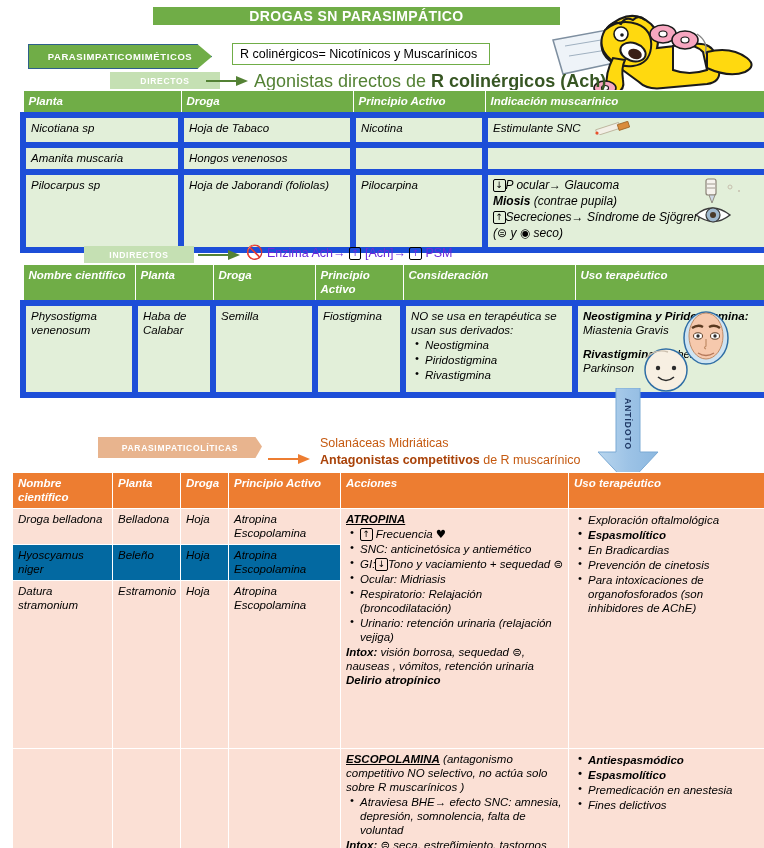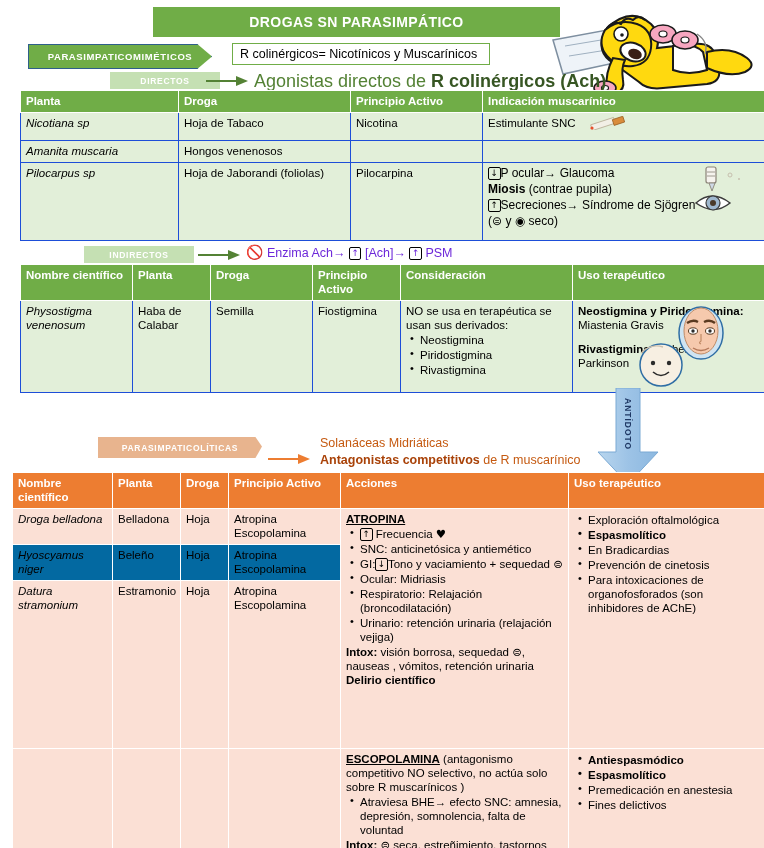--- a/index.html
+++ b/index.html
@@ -20,21 +20,21 @@
     width: 764px;
     height: 848px;
   }
 
   
   .title-bar {
     position: absolute;
     left: 153px;
     top: 7px;
     width: 407px;
-    height: 30px;
+    height: 18px;
     background: #70ad47;
     color: #ffffff;
     font-weight: bold;
     font-size: 14px;
     letter-spacing: .4px;
     display: flex;
     align-items: center;
     justify-content: center;
   }
 
@@ -151,32 +151,33 @@
     border-collapse: collapse;
     table-layout: fixed;
     position: absolute;
   }
   table td, table th {
     vertical-align: top;
     padding: 3px 5px 4px 5px;
     font-size: 11.5px;
     line-height: 1.22;
     box-sizing: border-box;
+    font-style: italic;
   }
   th {
     text-align: left;
     color: #ffffff;
     font-weight: bold;
     font-size: 12px;
     line-height: 1.18;
   }
 
   
   .tbl-green th { background: #70ad47; border: 1px solid #ffffff; }
-  .tbl-green td { background: #e2efd9; border: 1px solid #1d4ed8; }
+  .tbl-green td { background: #e2efd9; border: 6px solid #1d4ed8; }
 
   
   .tbl-orange th { background: #ed7d31; border: 1px solid #ffffff; }
   .tbl-orange td { background: #fbe0d5; border: 1px solid #ffffff; }
   .tbl-orange td.alt { background: #0369a1; }
 
   .sci { font-style: italic; }
   .b { font-weight: bold; }
   .u { text-decoration: underline; font-weight: bold; }
 
@@ -508,21 +509,21 @@
           <div class="u">ATROPINA</div>
           <ul class="dots">
             <li><span class="gbox">↑</span> Frecuencia <span class="gi">♥</span></li>
             <li>SNC: anticinetósica y antiemético</li>
             <li>GI:<span class="gbox">↓</span>Tono y vaciamiento + sequedad <span class="gi">⊜</span></li>
             <li>Ocular: Midriasis</li>
             <li>Respiratorio: Relajación (broncodilatación)</li>
             <li>Urinario: retención urinaria (relajación vejiga)</li>
           </ul>
           <div><b>Intox:</b> visión borrosa, sequedad <span class="gi">⊜</span>, nauseas , vómitos, retención urinaria</div>
-          <div class="b">Delirio científico</div>
+          <div class="b">Delirio atropínico</div>
         </td>
         <td rowspan="3">
           <ul class="dots">
             <li>Exploración oftalmológica</li>
             <li class="b">Espasmolítico</li>
             <li>En Bradicardias</li>
             <li>Prevención de cinetosis</li>
             <li>Para intoxicaciones de organofosforados (son inhibidores de AChE)</li>
           </ul>
         </td>

